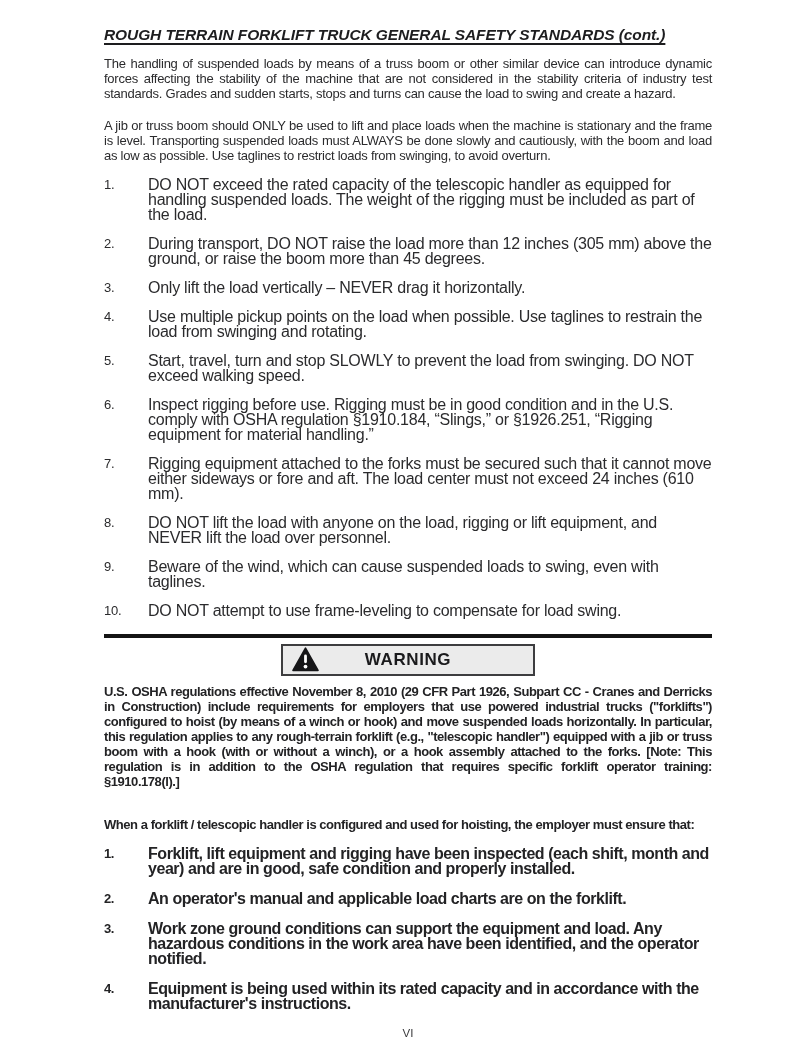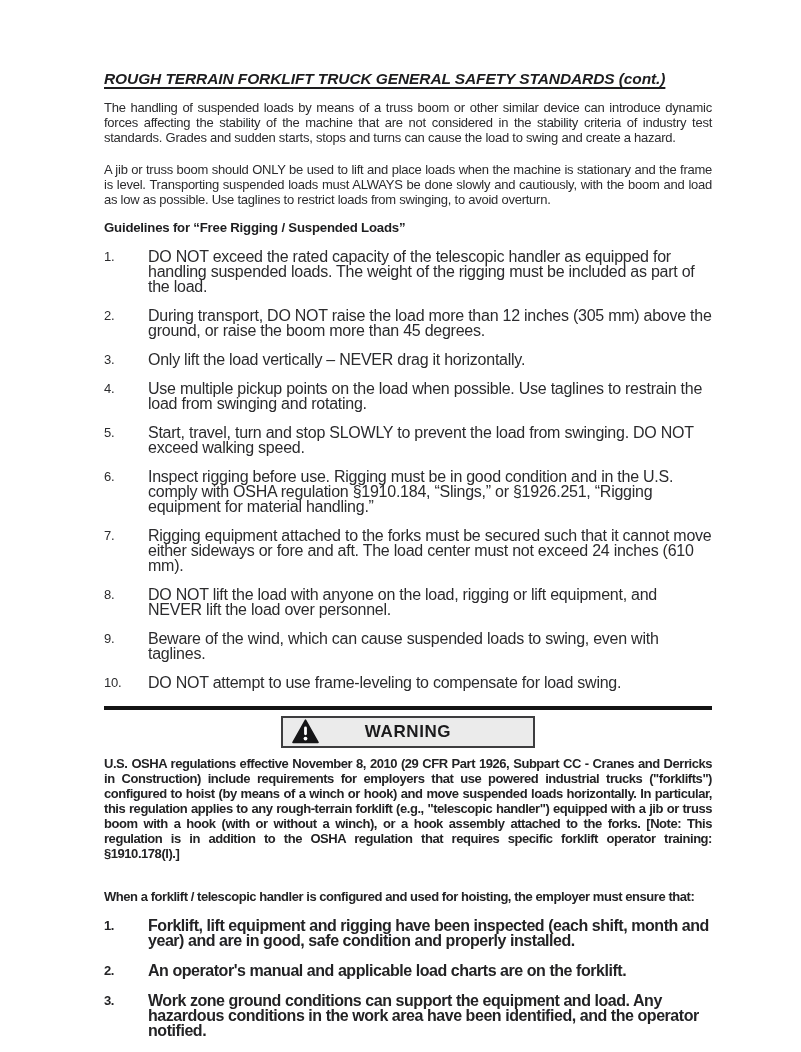--- a/index.html
+++ b/index.html
@@ -4,21 +4,21 @@
 <style>
   html, body { margin: 0; padding: 0; background: #ffffff; }
   .page {
     position: relative;
     width: 728px;
     height: 1052px;
     background: var(--page-bg, #ffffff);
     font-family: "Liberation Sans", "DejaVu Sans", sans-serif;
     color: var(--text, #2b2b2d);
     box-sizing: border-box;
-    padding-top: 70px;
+    padding-top: 26px;
     overflow: hidden;
   }
   .content { margin-left: 104px; width: 608px; }
 
   .doc-title {
     margin: 0;
     font-size: 15.5px;
     line-height: 17px;
     font-weight: 700;
     font-style: italic;
@@ -137,21 +137,20 @@
 <div class="page">
   <div class="content">
 
     <h1 class="doc-title">ROUGH TERRAIN FORKLIFT TRUCK GENERAL SAFETY STANDARDS (cont.)</h1>
 
 
     <p class="body-par par-2">The handling of suspended loads by means of a truss boom or other similar device can introduce dynamic forces affecting the stability of the machine that are not considered in the stability criteria of industry test standards. Grades and sudden starts, stops and turns can cause the load to swing and create a hazard.</p>
 
     <p class="body-par par-1">A jib or truss boom should ONLY be used to lift and place loads when the machine is stationary and the frame is level.  Transporting suspended loads must ALWAYS be done slowly and cautiously, with the boom and load as low as possible. Use taglines to restrict loads from swinging, to avoid overturn.</p>
 
-    <h3 class="guidelines-heading">Guidelines for “Free Rigging / Suspended Loads”</h3>
 
     <div class="num-list">
 
         <div class="num-row">
           <span class="num-col">1.</span>
           <span class="txt-col">DO NOT exceed the rated capacity of the telescopic handler as equipped for handling suspended loads. The weight of the rigging must be included as part of the load.</span>
         </div>
 
         <div class="num-row">
           <span class="num-col">2.</span>

